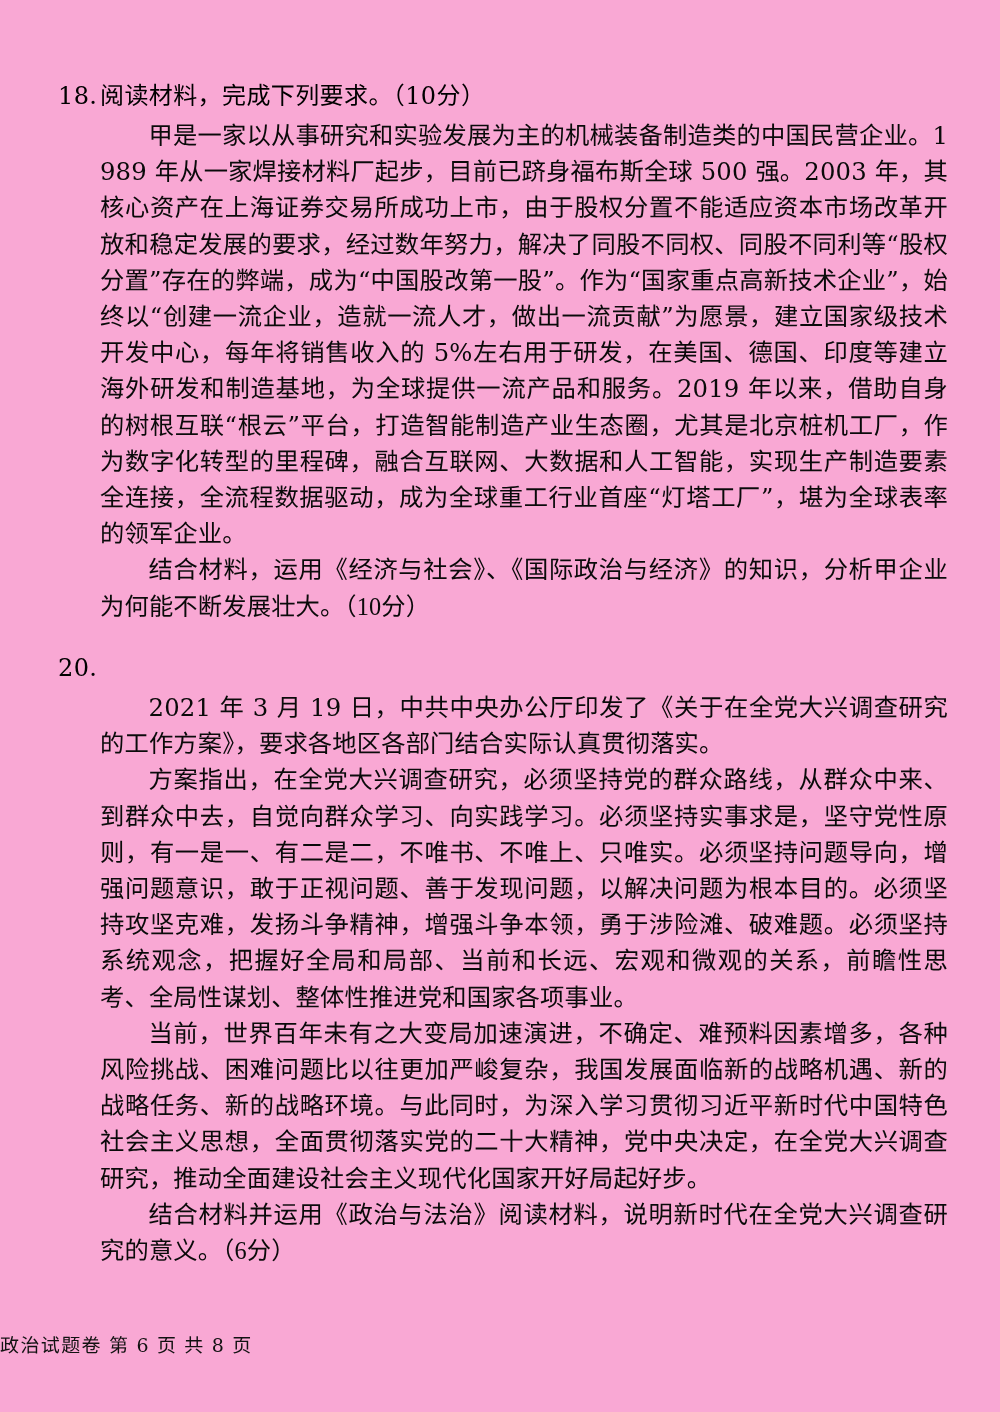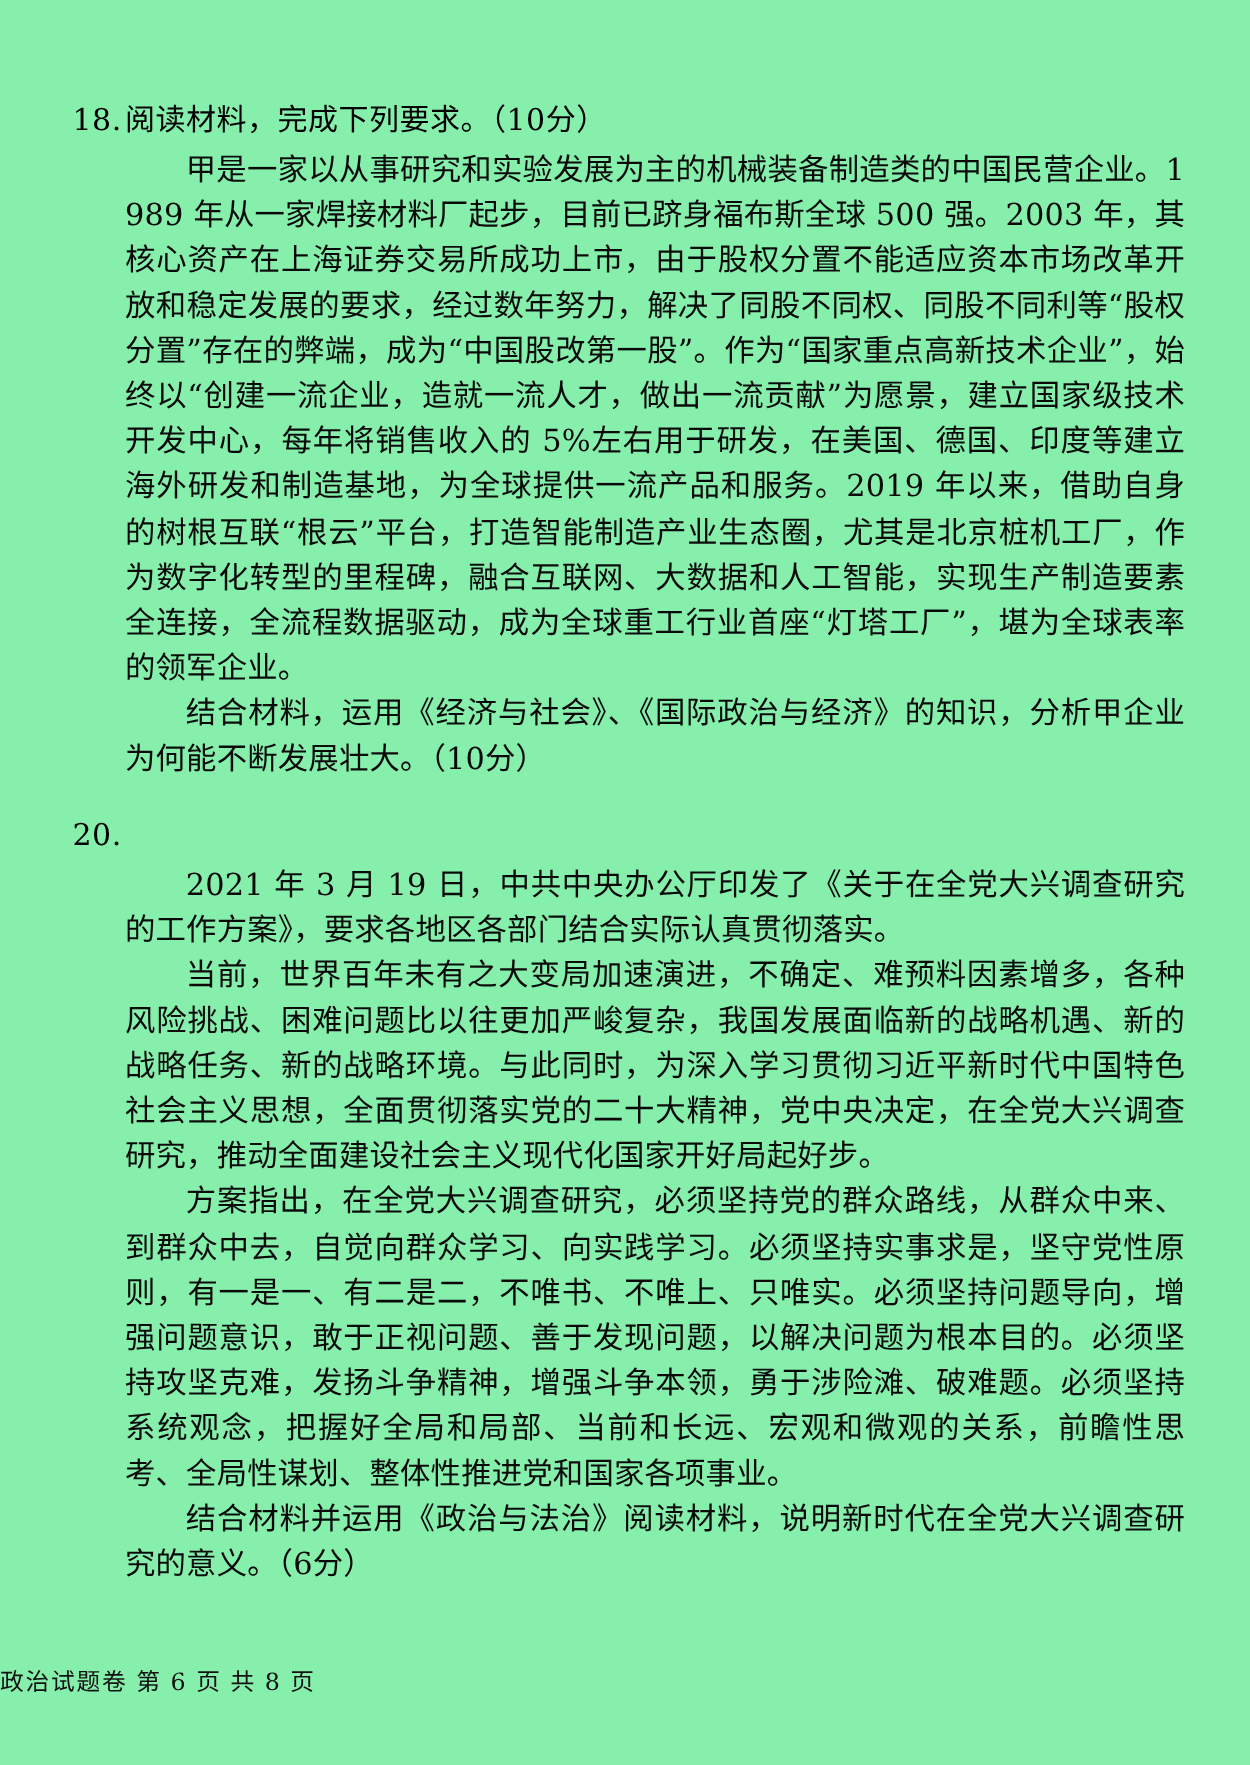--- a/index.html
+++ b/index.html
@@ -11,21 +11,21 @@
   body {
     font-family: "DejaVu Serif", "Liberation Serif", serif;
     color: #000000;
     -webkit-font-smoothing: none;
   }
   .page {
     position: relative;
     width: 1000px;
     height: 1412px;
     margin: 0 auto;
-    background: #86efac;
+    background: #f9a8d4;
     overflow: hidden;
     box-sizing: border-box;
   }
 
   
   .question {
     position: absolute;
     left: 58px;
     width: 890px;
   }
@@ -62,21 +62,21 @@
     line-height: 36.2px;
     text-align: justify;
     text-align-last: left;
     text-justify: inter-character;
     text-indent: 2em;
     letter-spacing: 0.15px;
     word-break: break-all;
     margin: 0;
     color: #0a0a0a;
   }
-  .para + .para { margin-top: 0; }
+  .para + .para { margin-top: 0; font-family: Liberation Serif, serif; }
 
   
   .answer-space {
     height: 118px;
   }
 
   
   .footer {
     position: absolute;
     left: 0;
@@ -107,22 +107,22 @@
     </div>
     <div class="answer-space"></div>
   </div>
 
   <div class="question" id="question-19">
     <div class="q-stem">
       <span class="q-number">20.</span>
     </div>
     <div class="q-body">
       <p class="para">2021 年 3 月 19 日，中共中央办公厅印发了《关于在全党大兴调查研究的工作方案》，要求各地区各部门结合实际认真贯彻落实。</p>
+      <p class="para">方案指出，在全党大兴调查研究，必须坚持党的群众路线，从群众中来、到群众中去，自觉向群众学习、向实践学习。必须坚持实事求是，坚守党性原则，有一是一、有二是二，不唯书、不唯上、只唯实。必须坚持问题导向，增强问题意识，敢于正视问题、善于发现问题，以解决问题为根本目的。必须坚持攻坚克难，发扬斗争精神，增强斗争本领，勇于涉险滩、破难题。必须坚持系统观念，把握好全局和局部、当前和长远、宏观和微观的关系，前瞻性思考、全局性谋划、整体性推进党和国家各项事业。</p>
       <p class="para">当前，世界百年未有之大变局加速演进，不确定、难预料因素增多，各种风险挑战、困难问题比以往更加严峻复杂，我国发展面临新的战略机遇、新的战略任务、新的战略环境。与此同时，为深入学习贯彻习近平新时代中国特色社会主义思想，全面贯彻落实党的二十大精神，党中央决定，在全党大兴调查研究，推动全面建设社会主义现代化国家开好局起好步。</p>
-      <p class="para">方案指出，在全党大兴调查研究，必须坚持党的群众路线，从群众中来、到群众中去，自觉向群众学习、向实践学习。必须坚持实事求是，坚守党性原则，有一是一、有二是二，不唯书、不唯上、只唯实。必须坚持问题导向，增强问题意识，敢于正视问题、善于发现问题，以解决问题为根本目的。必须坚持攻坚克难，发扬斗争精神，增强斗争本领，勇于涉险滩、破难题。必须坚持系统观念，把握好全局和局部、当前和长远、宏观和微观的关系，前瞻性思考、全局性谋划、整体性推进党和国家各项事业。</p>
       <p class="para">结合材料并运用《政治与法治》阅读材料，说明新时代在全党大兴调查研究的意义。（6分）</p>
     </div>
   </div>
 
   <div class="footer">
     <span class="seg">政治试题卷</span><span class="sp"></span><span class="seg">第</span><span class="sp"></span><span class="seg">6</span><span class="sp"></span><span class="seg">页</span><span class="sp"></span><span class="seg">共</span><span class="sp"></span><span class="seg">8</span><span class="sp"></span><span class="seg">页</span>
   </div>
 
 </div>
 

